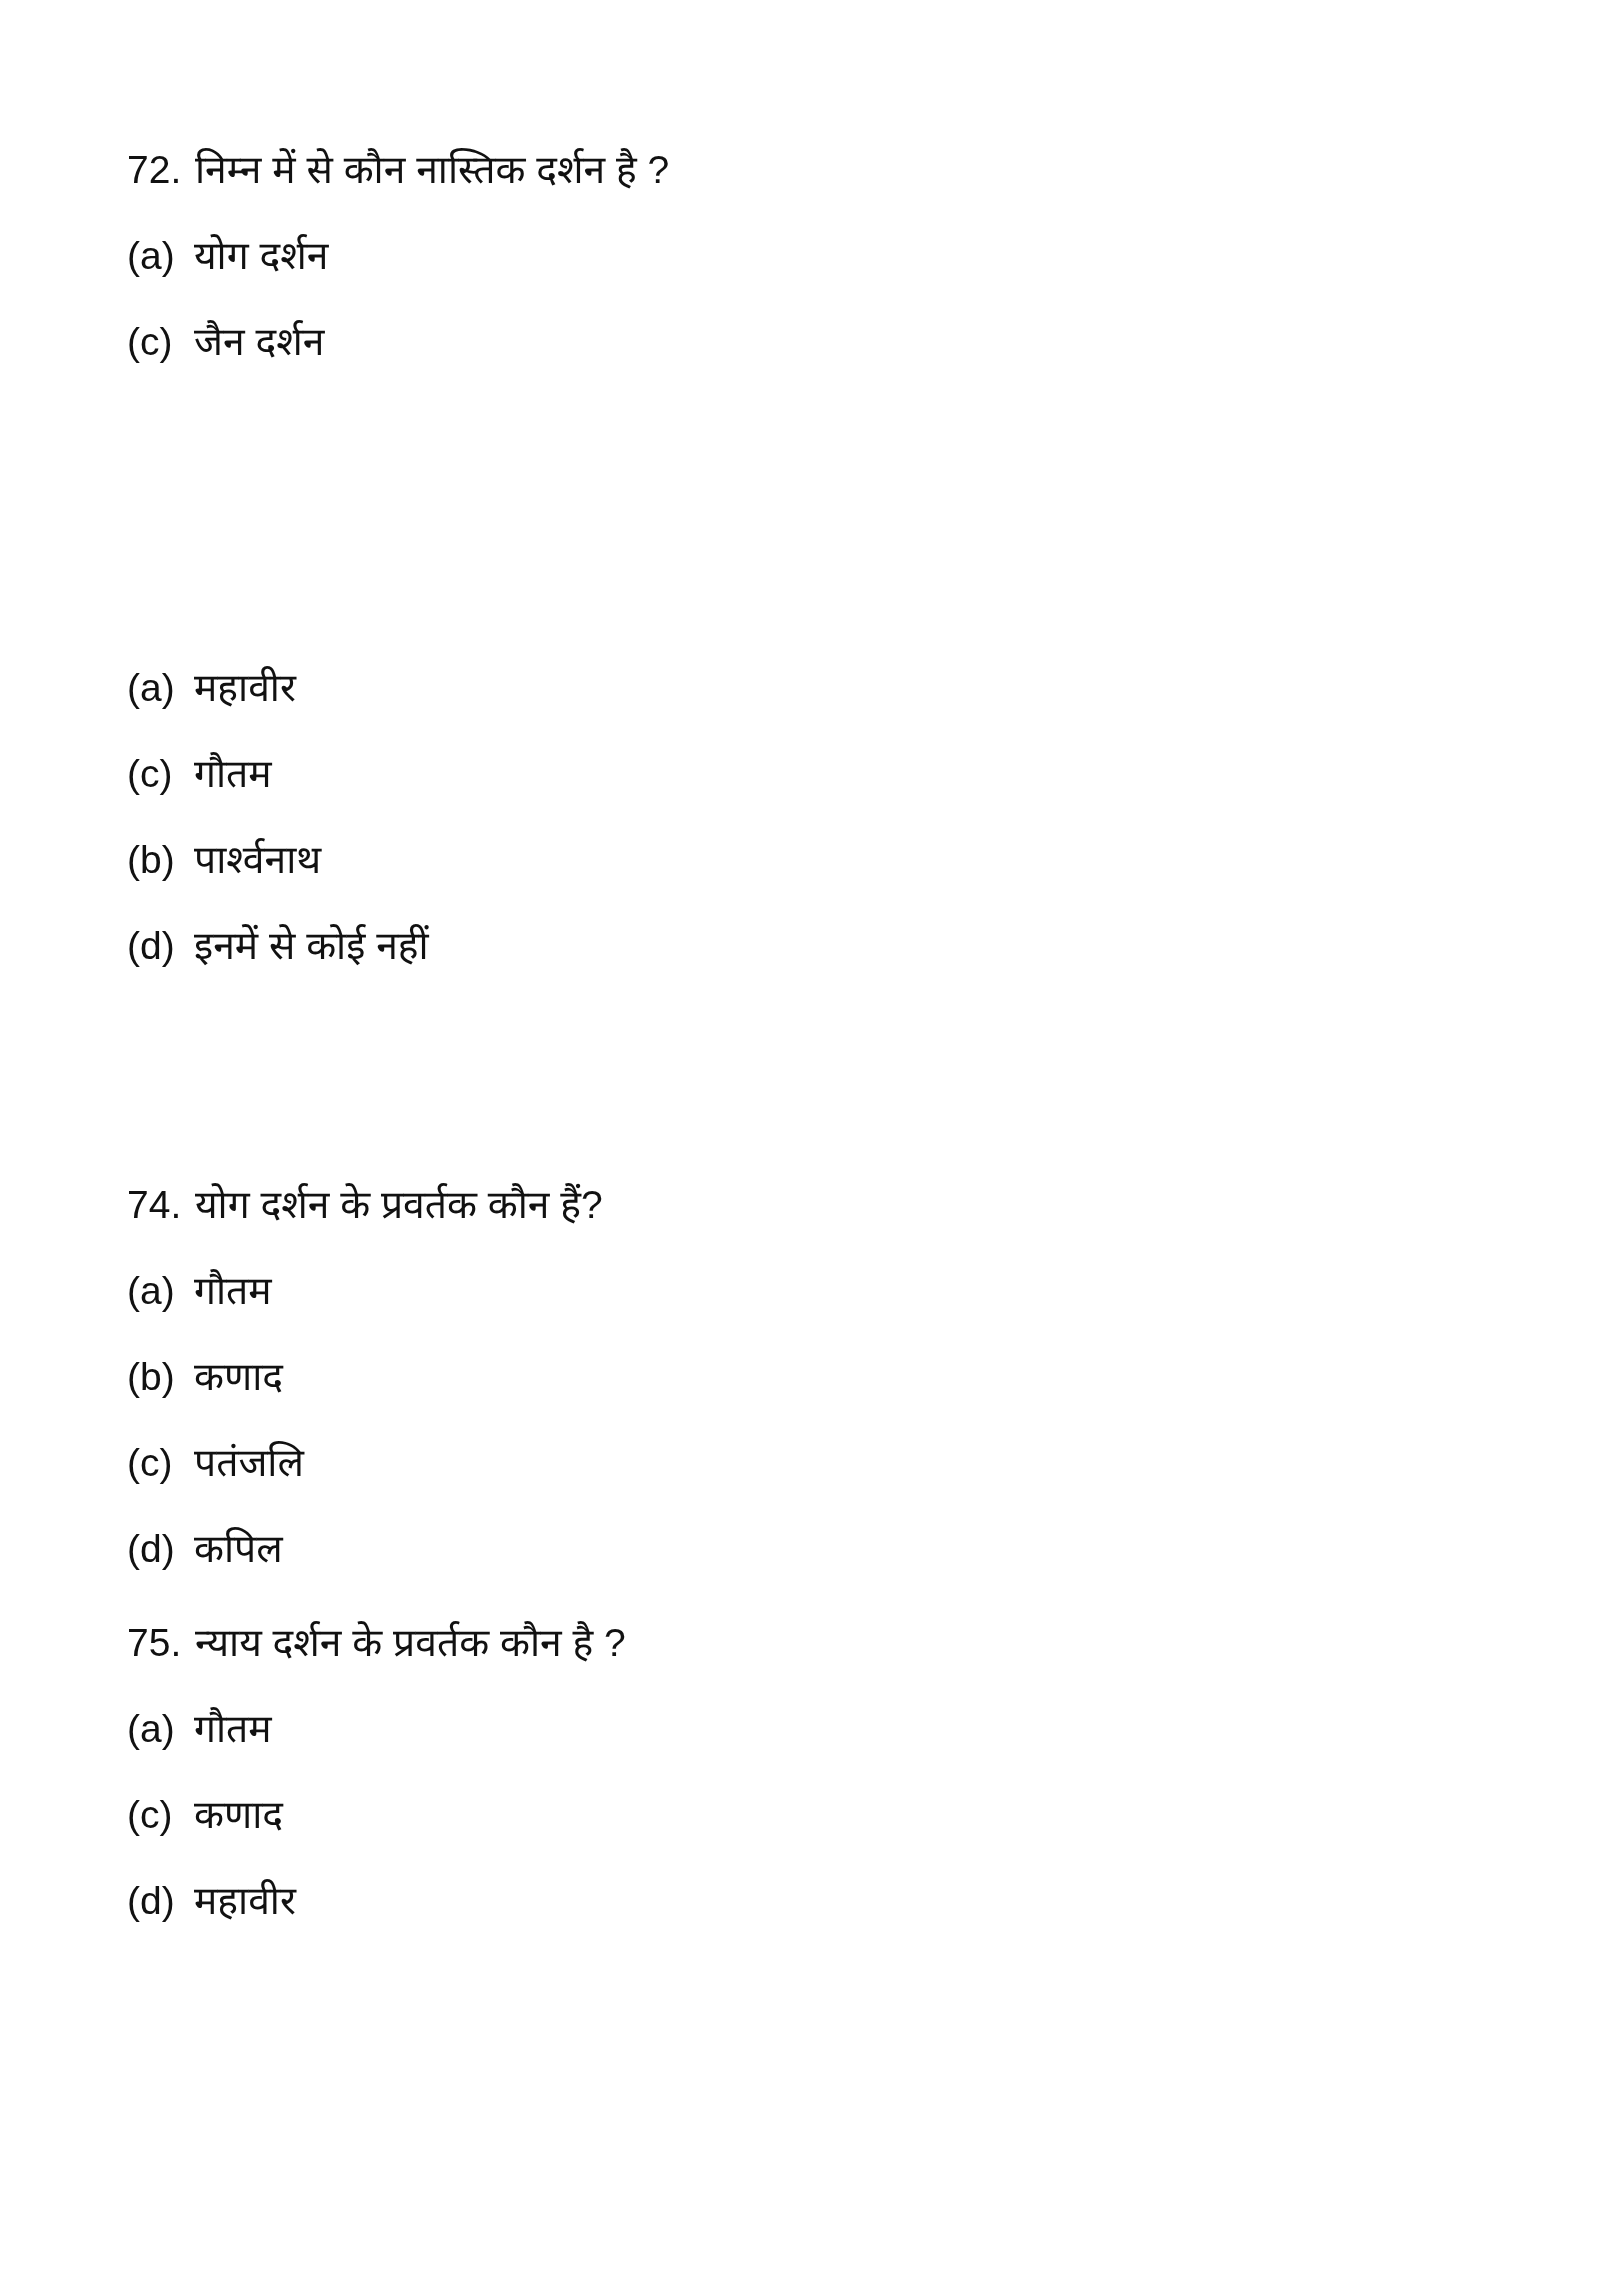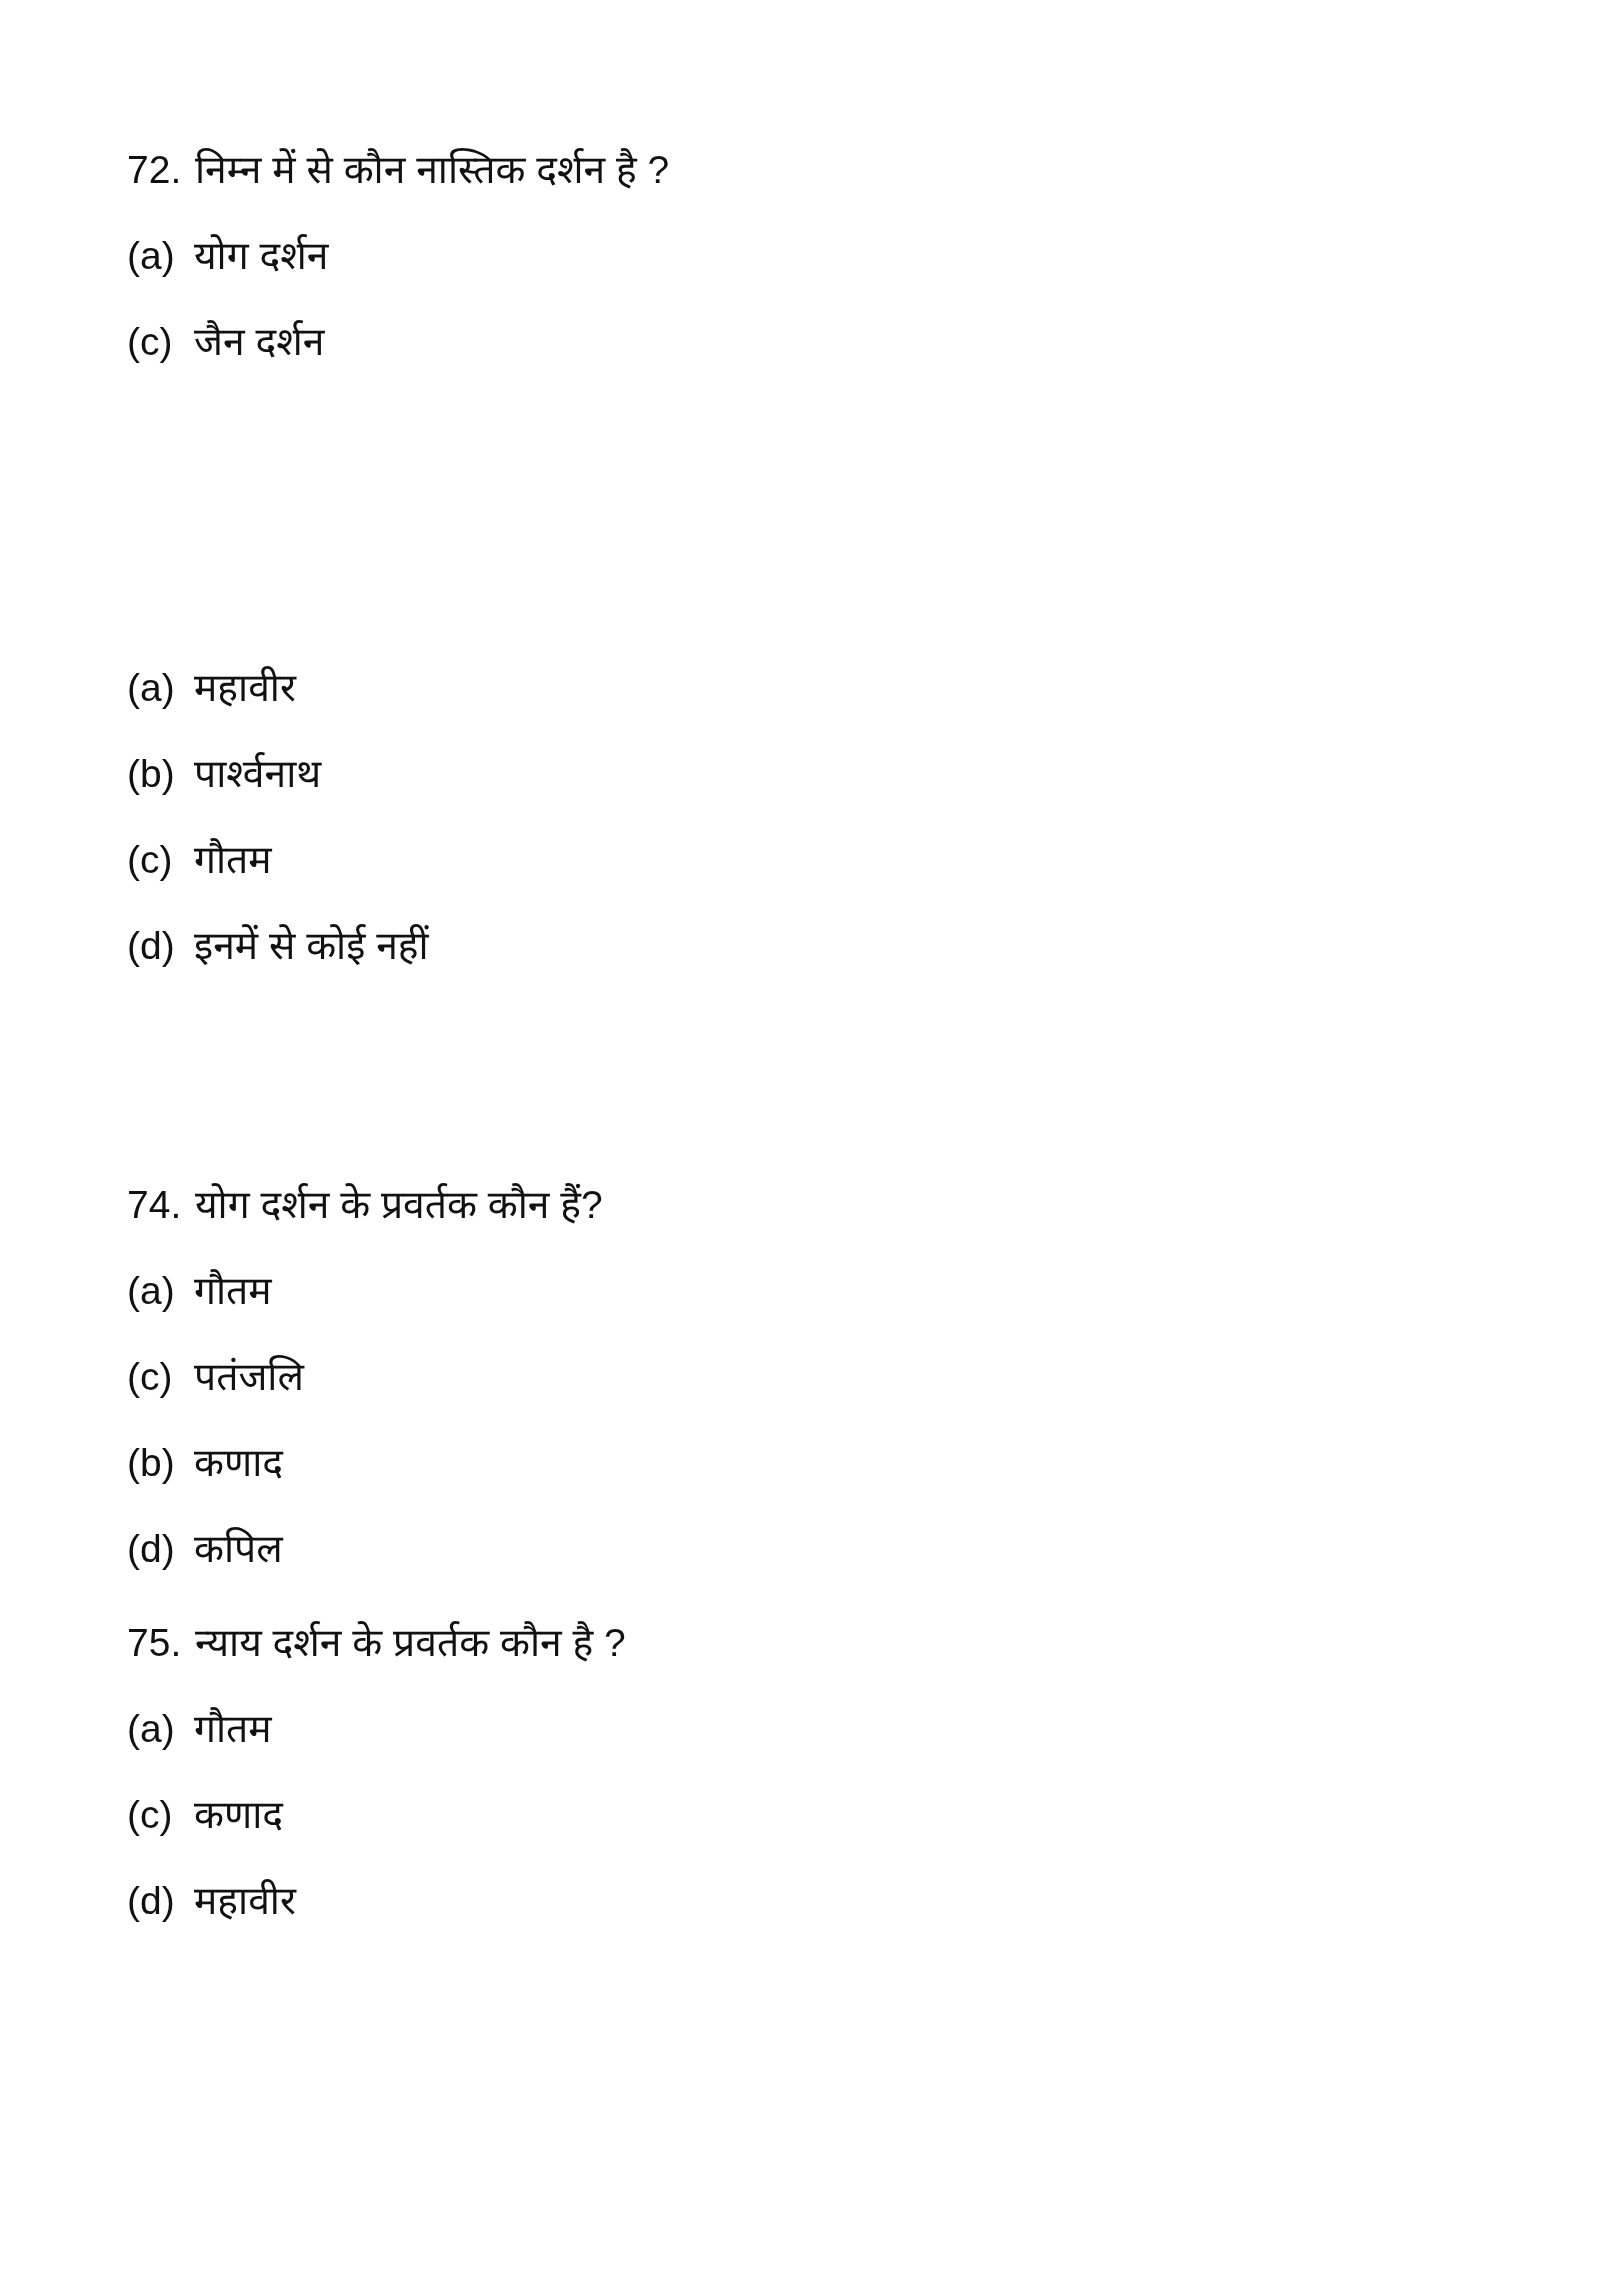--- a/index.html
+++ b/index.html
@@ -23,32 +23,32 @@
 <div class="question" style="top:127px;">
   <div class="q-line">
     <span class="num">72.</span><span>निम्न में से कौन नास्तिक दर्शन है ?</span>
   </div>
   <div class="opt"><span class="label">(a)</span><span>योग दर्शन</span></div>
   <div class="opt"><span class="label">(c)</span><span>जैन दर्शन</span></div>
 </div>
 
 <div class="question" style="top:645px;">
   <div class="opt"><span class="label">(a)</span><span>महावीर</span></div>
+  <div class="opt"><span class="label">(c)</span><span>गौतम</span></div>
   <div class="opt"><span class="label">(b)</span><span>पार्श्वनाथ</span></div>
-  <div class="opt"><span class="label">(c)</span><span>गौतम</span></div>
   <div class="opt"><span class="label">(d)</span><span>इनमें से कोई नहीं</span></div>
 </div>
 
 <div class="question" style="top:1162px;">
   <div class="q-line">
     <span class="num">74.</span><span>योग दर्शन के प्रवर्तक कौन हैं?</span>
   </div>
   <div class="opt"><span class="label">(a)</span><span>गौतम</span></div>
+  <div class="opt"><span class="label">(b)</span><span>कणाद</span></div>
   <div class="opt"><span class="label">(c)</span><span>पतंजलि</span></div>
-  <div class="opt"><span class="label">(b)</span><span>कणाद</span></div>
   <div class="opt"><span class="label">(d)</span><span>कपिल</span></div>
 </div>
 
 <div class="question" style="top:1600px;">
   <div class="q-line">
     <span class="num">75.</span><span>न्याय दर्शन के प्रवर्तक कौन है ?</span>
   </div>
   <div class="opt"><span class="label">(a)</span><span>गौतम</span></div>
   <div class="opt"><span class="label">(c)</span><span>कणाद</span></div>
   <div class="opt"><span class="label">(d)</span><span>महावीर</span></div>

